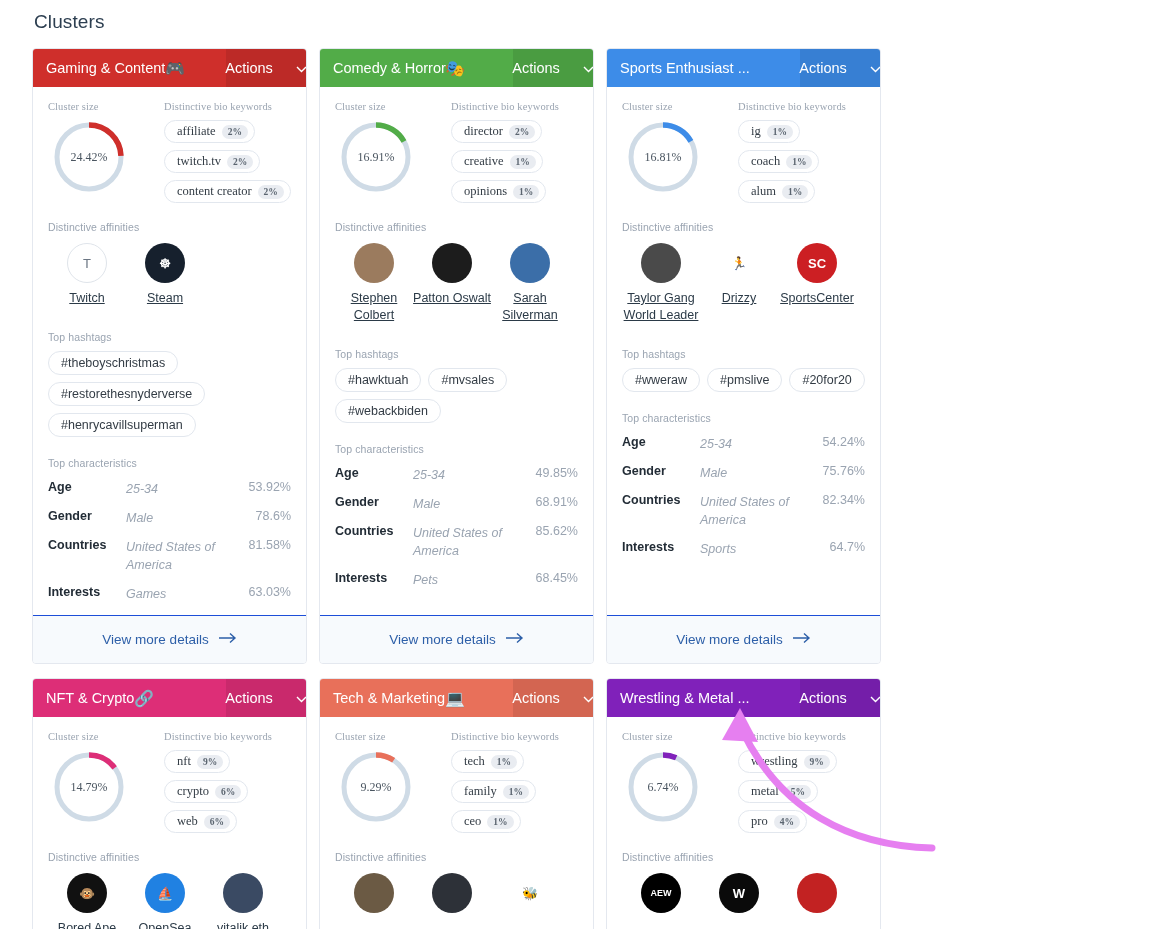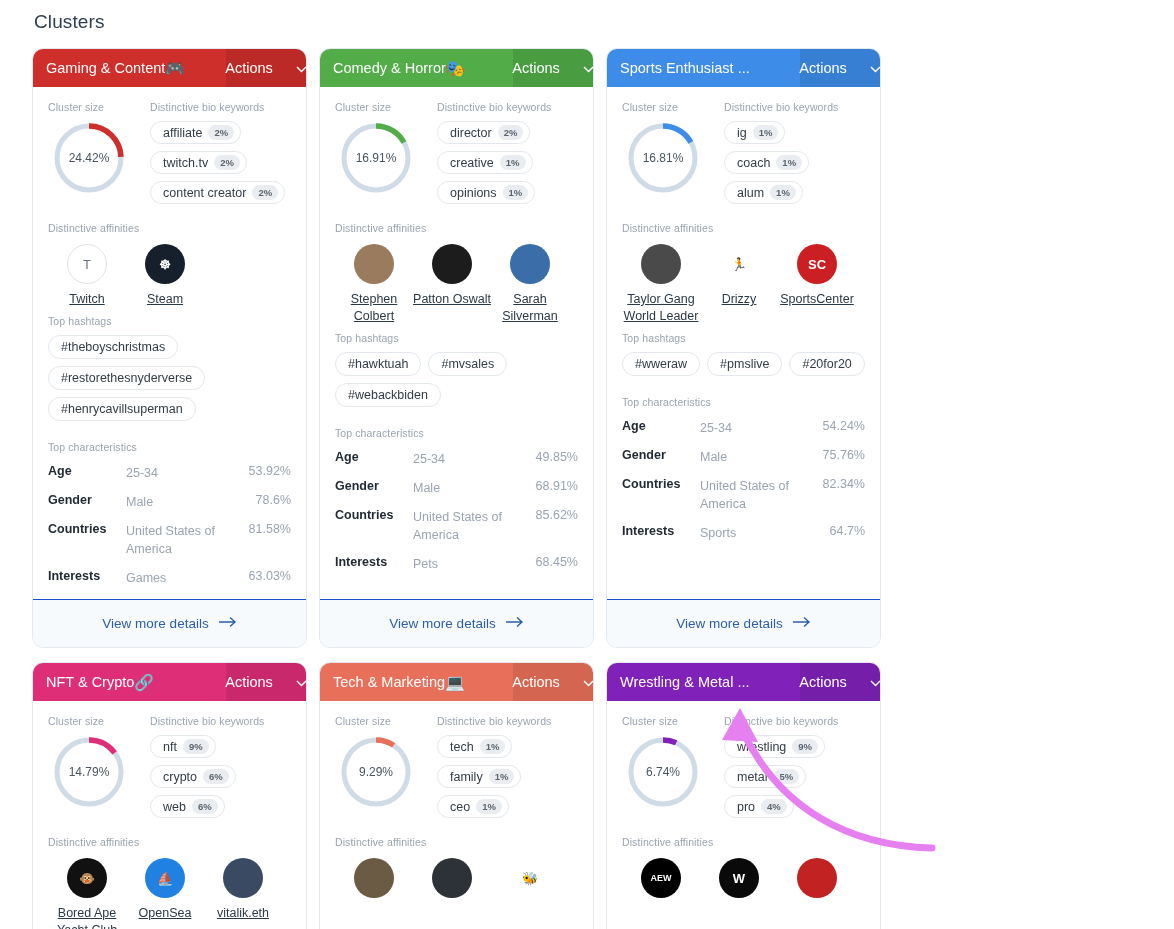--- a/index.html
+++ b/index.html
@@ -26,21 +26,21 @@
     width: 1118px;
     display: flex;
     flex-wrap: wrap;
     gap: 0 12px;
   }
 
   .card {
     width: 275px;
     background: #fff;
     border: 1px solid #e4e8ef;
-    border-radius: 11px;
+    border-radius: 4px;
     margin-bottom: 14px;
     display: flex;
     flex-direction: column;
     overflow: hidden;
   }
 
   .card-head {
     height: 38px;
     display: flex;
     align-items: stretch;
@@ -72,21 +72,21 @@
     font-size: 14.5px;
     color: #fff;
     cursor: pointer;
     background: rgba(0,0,0,.09);
     text-align: center;
   }
   .chev { display: inline-block; }
 
   .card-body { padding: 14px 15px 0 15px; flex: 1; }
 
-  .row-top { display: flex; gap: 14px; }
+  .row-top { display: flex; gap: 28px; font-family: Liberation Serif, serif; }
   .col-size { width: 88px; flex: none; }
   .col-kw { flex: 1; min-width: 0; }
 
   .section-label {
     font-size: 10.5px;
     color: #9aa4b1;
     margin-bottom: 8px;
     letter-spacing: .1px;
   }
 
@@ -131,36 +131,36 @@
   .aff-name {
     margin-top: 7px;
     font-size: 12.5px;
     color: #2b3a47;
     text-decoration: underline;
     text-align: center;
     line-height: 17px;
     word-break: break-word;
   }
 
-  .hash-block { margin-top: 7px; }
+  .hash-block { margin-top: 24px; }
   .hash-row { display: flex; flex-wrap: wrap; gap: 7px; margin-top: 8px; }
   .hash {
     border: 1px solid #e2e7ee;
     border-radius: 16px;
     padding: 4px 12px;
     font-size: 12.5px;
     color: #333c45;
     cursor: pointer;
     white-space: nowrap;
   }
 
   .chars-block { margin-top: 20px; padding-bottom: 12px; }
   .char-row { display: flex; align-items: flex-start; margin-top: 11px; font-size: 12.5px; }
   .char-k { width: 78px; flex: none; color: #222c36; font-weight: bold; }
-  .char-v { flex: 1; color: #9aa4b1; line-height: 18px; }
+  .char-v { flex: 1; color: #9aa4b1; line-height: 18px; font-style: italic; }
   .char-p { color: #9aa4b1; text-align: right; white-space: nowrap; }
 
   .card-foot {
     border-top: 1px solid #1d4ed8;
     background: #f7fafd;
     height: 48px;
     display: flex; align-items: center; justify-content: center;
     gap: 9px;
     font-size: 13.5px;
     color: #2d5fa8;

